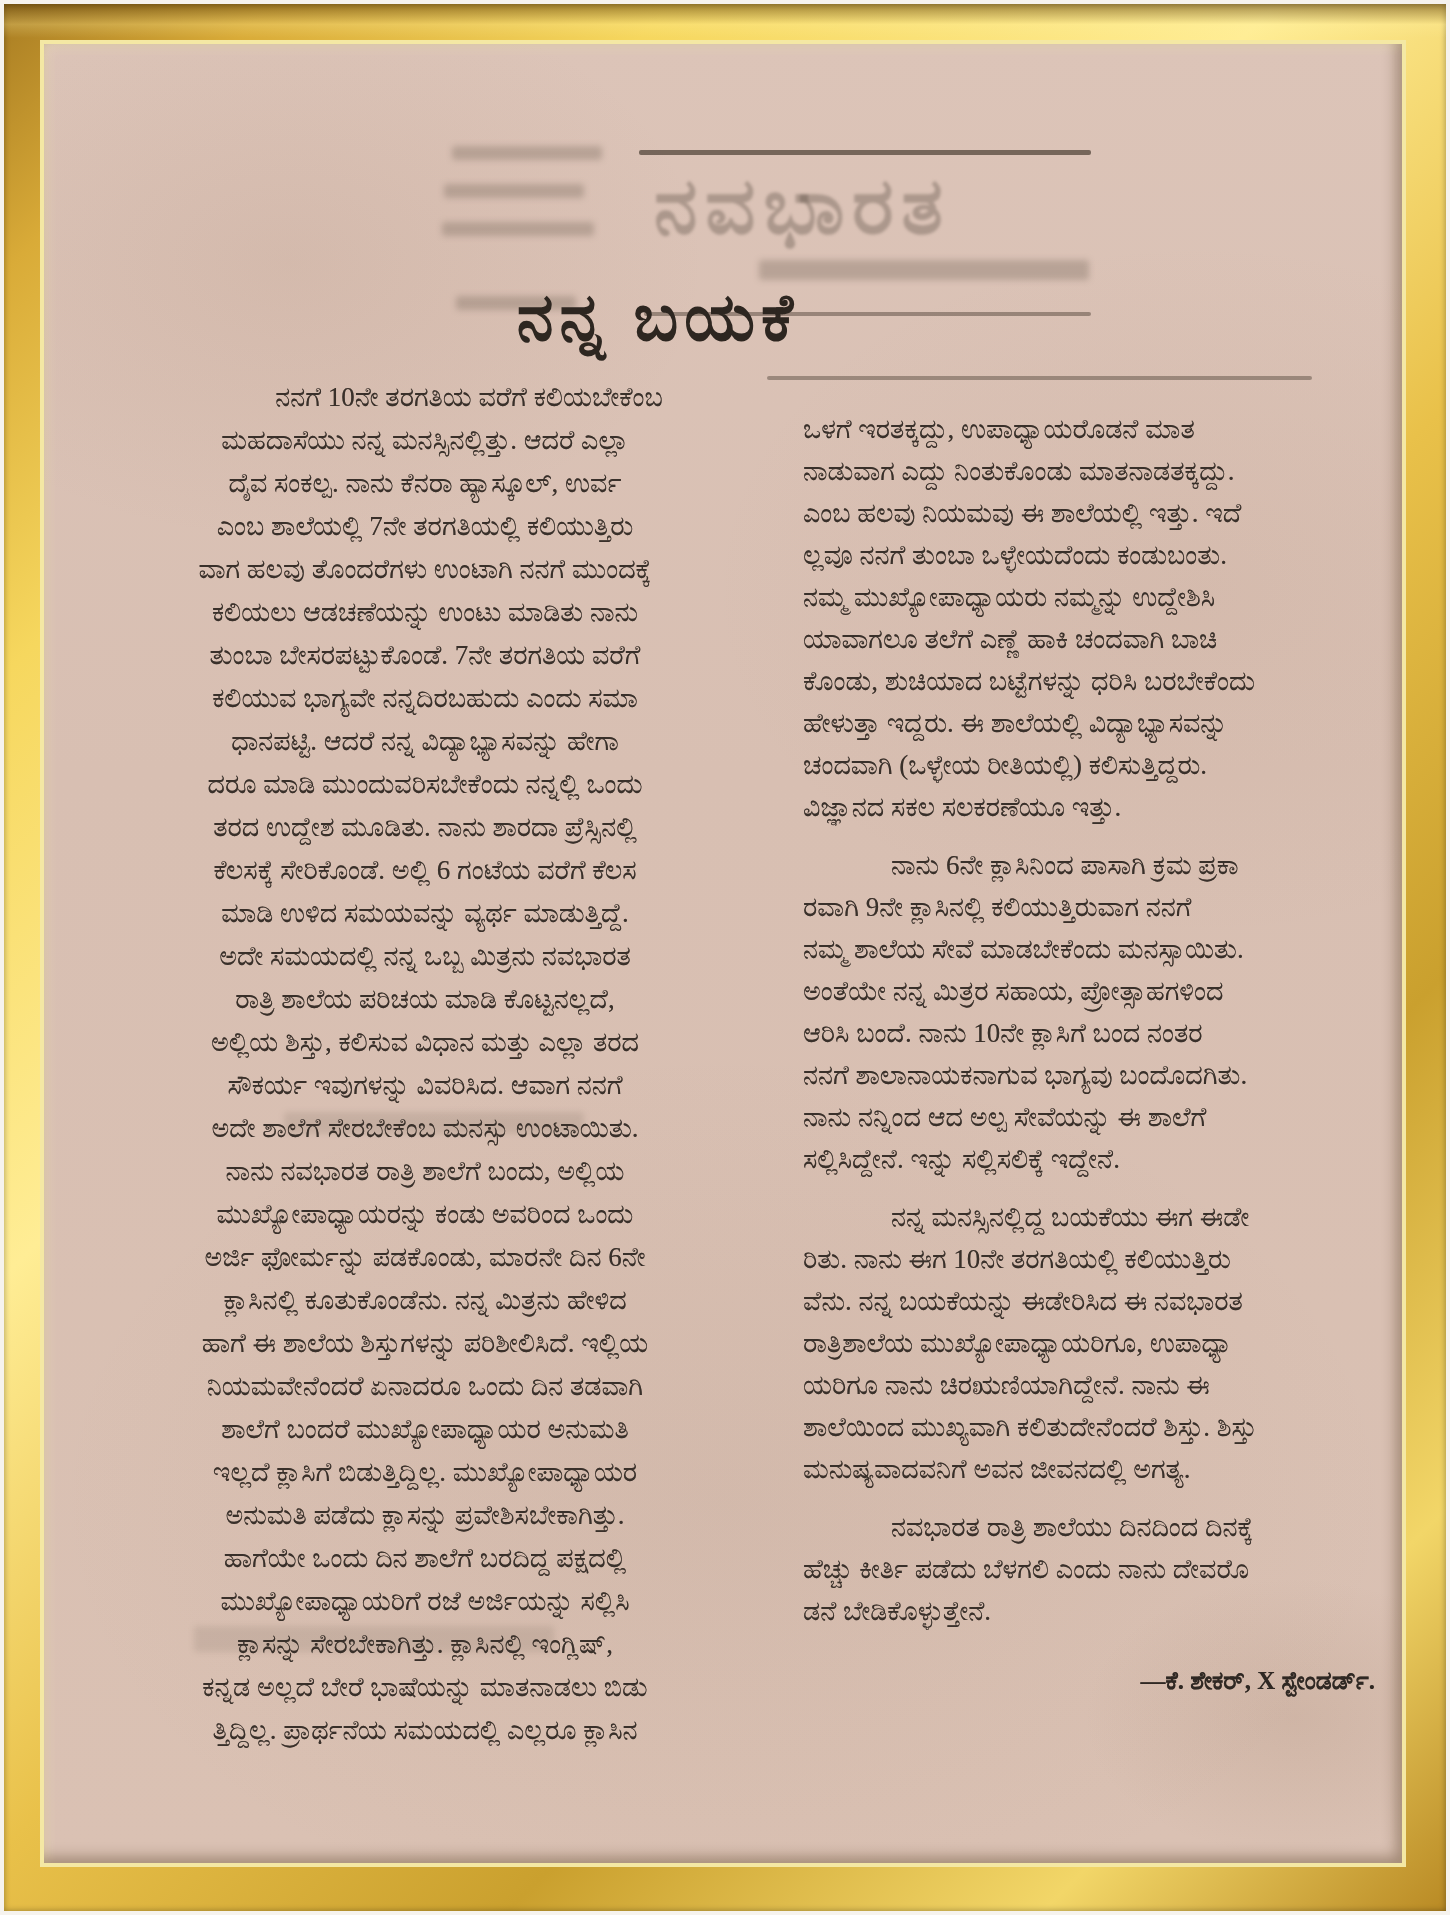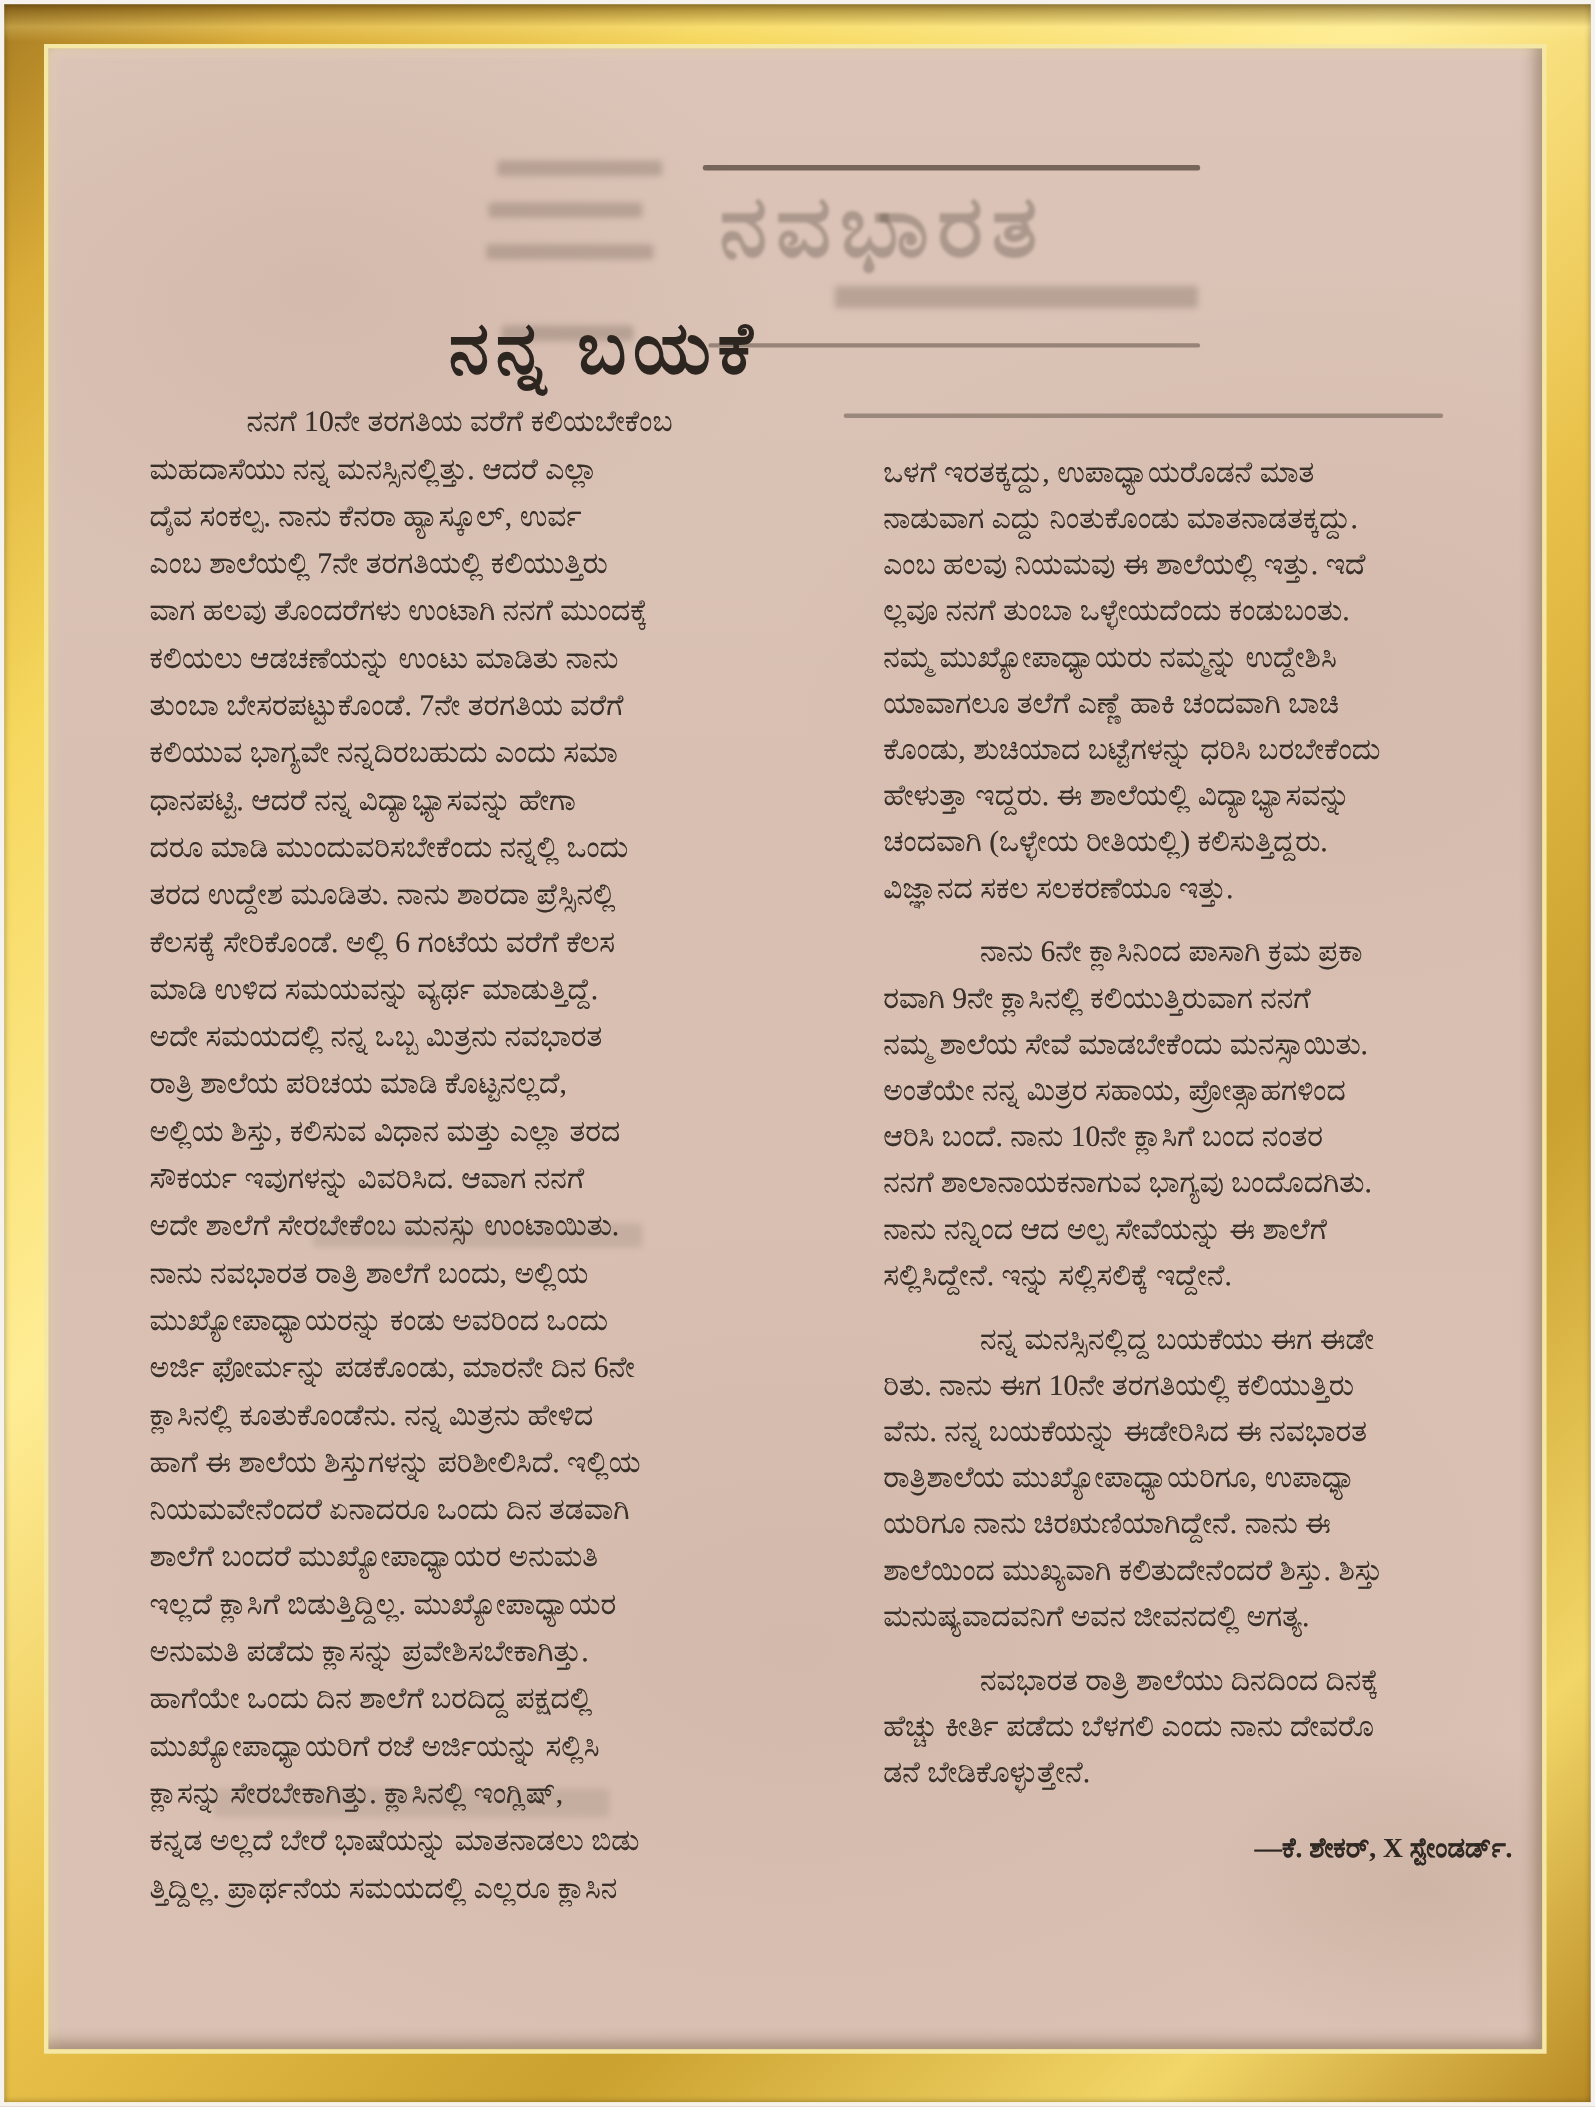--- a/index.html
+++ b/index.html
@@ -45,29 +45,29 @@
   .smudge{position:absolute;background:rgba(112,96,84,.32);filter:blur(3px);border-radius:3px;}
   .sm1{left:408px;top:102px;width:150px;height:14px;}
   .sm2{left:400px;top:140px;width:140px;height:14px;}
   .sm3{left:398px;top:178px;width:152px;height:14px;}
   .sm4{left:412px;top:252px;width:120px;height:14px;}
   .sm5{left:715px;top:216px;width:330px;height:20px;}
   .sm6{left:240px;top:1068px;width:300px;height:22px;opacity:.55;}
   .sm7{left:150px;top:1582px;width:360px;height:26px;opacity:.5;}
   
   .title{
-    position:absolute;left:364px;top:192px;width:540px;
+    position:absolute;left:344px;top:192px;width:540px;
     font-size:66px;font-weight:bold;color:#2d2620;
-    text-align:left;letter-spacing:6px;white-space:nowrap;
+    text-align:center;letter-spacing:6px;white-space:nowrap;
   }
   .col{
     position:absolute;color:#39302a;font-size:27px;line-height:43px;
     text-shadow:0 0 .6px rgba(57,48,42,.55);
   }
-  .col-left{left:92px;top:318px;width:578px;}
+  .col-left{left:92px;top:332px;width:578px;text-align:center;}
   .col-right{left:759px;top:364px;width:582px;line-height:42px;}
   .line{white-space:nowrap;}
   .line.ind{margin-left:88px;}
   .line.ind:not(:first-child){margin-top:16px;}
   .signature{
     margin-top:28px;text-align:right;font-weight:bold;
     font-size:25px;color:#2f2823;padding-right:10px;white-space:nowrap;
   }
 </style>
 </head>

